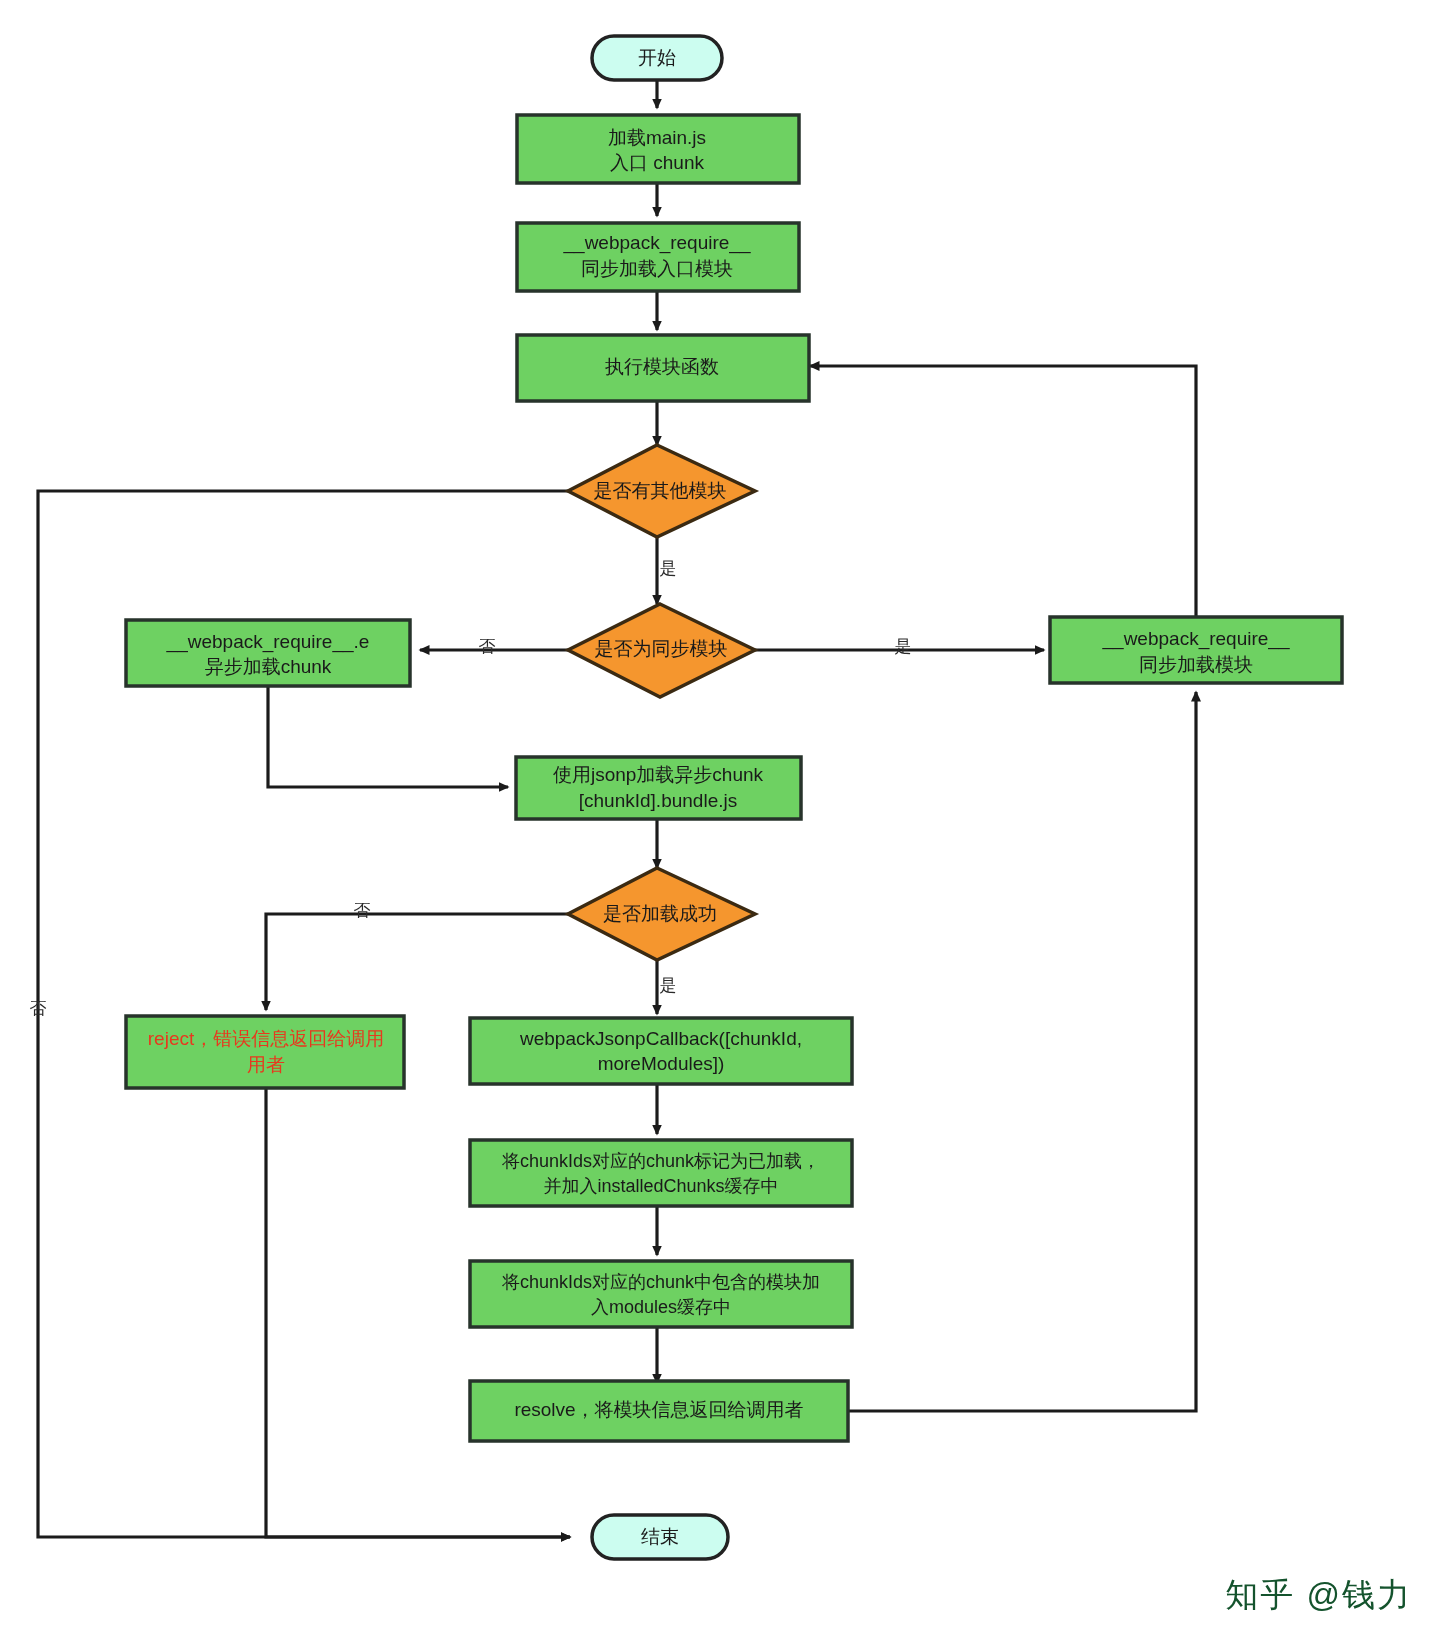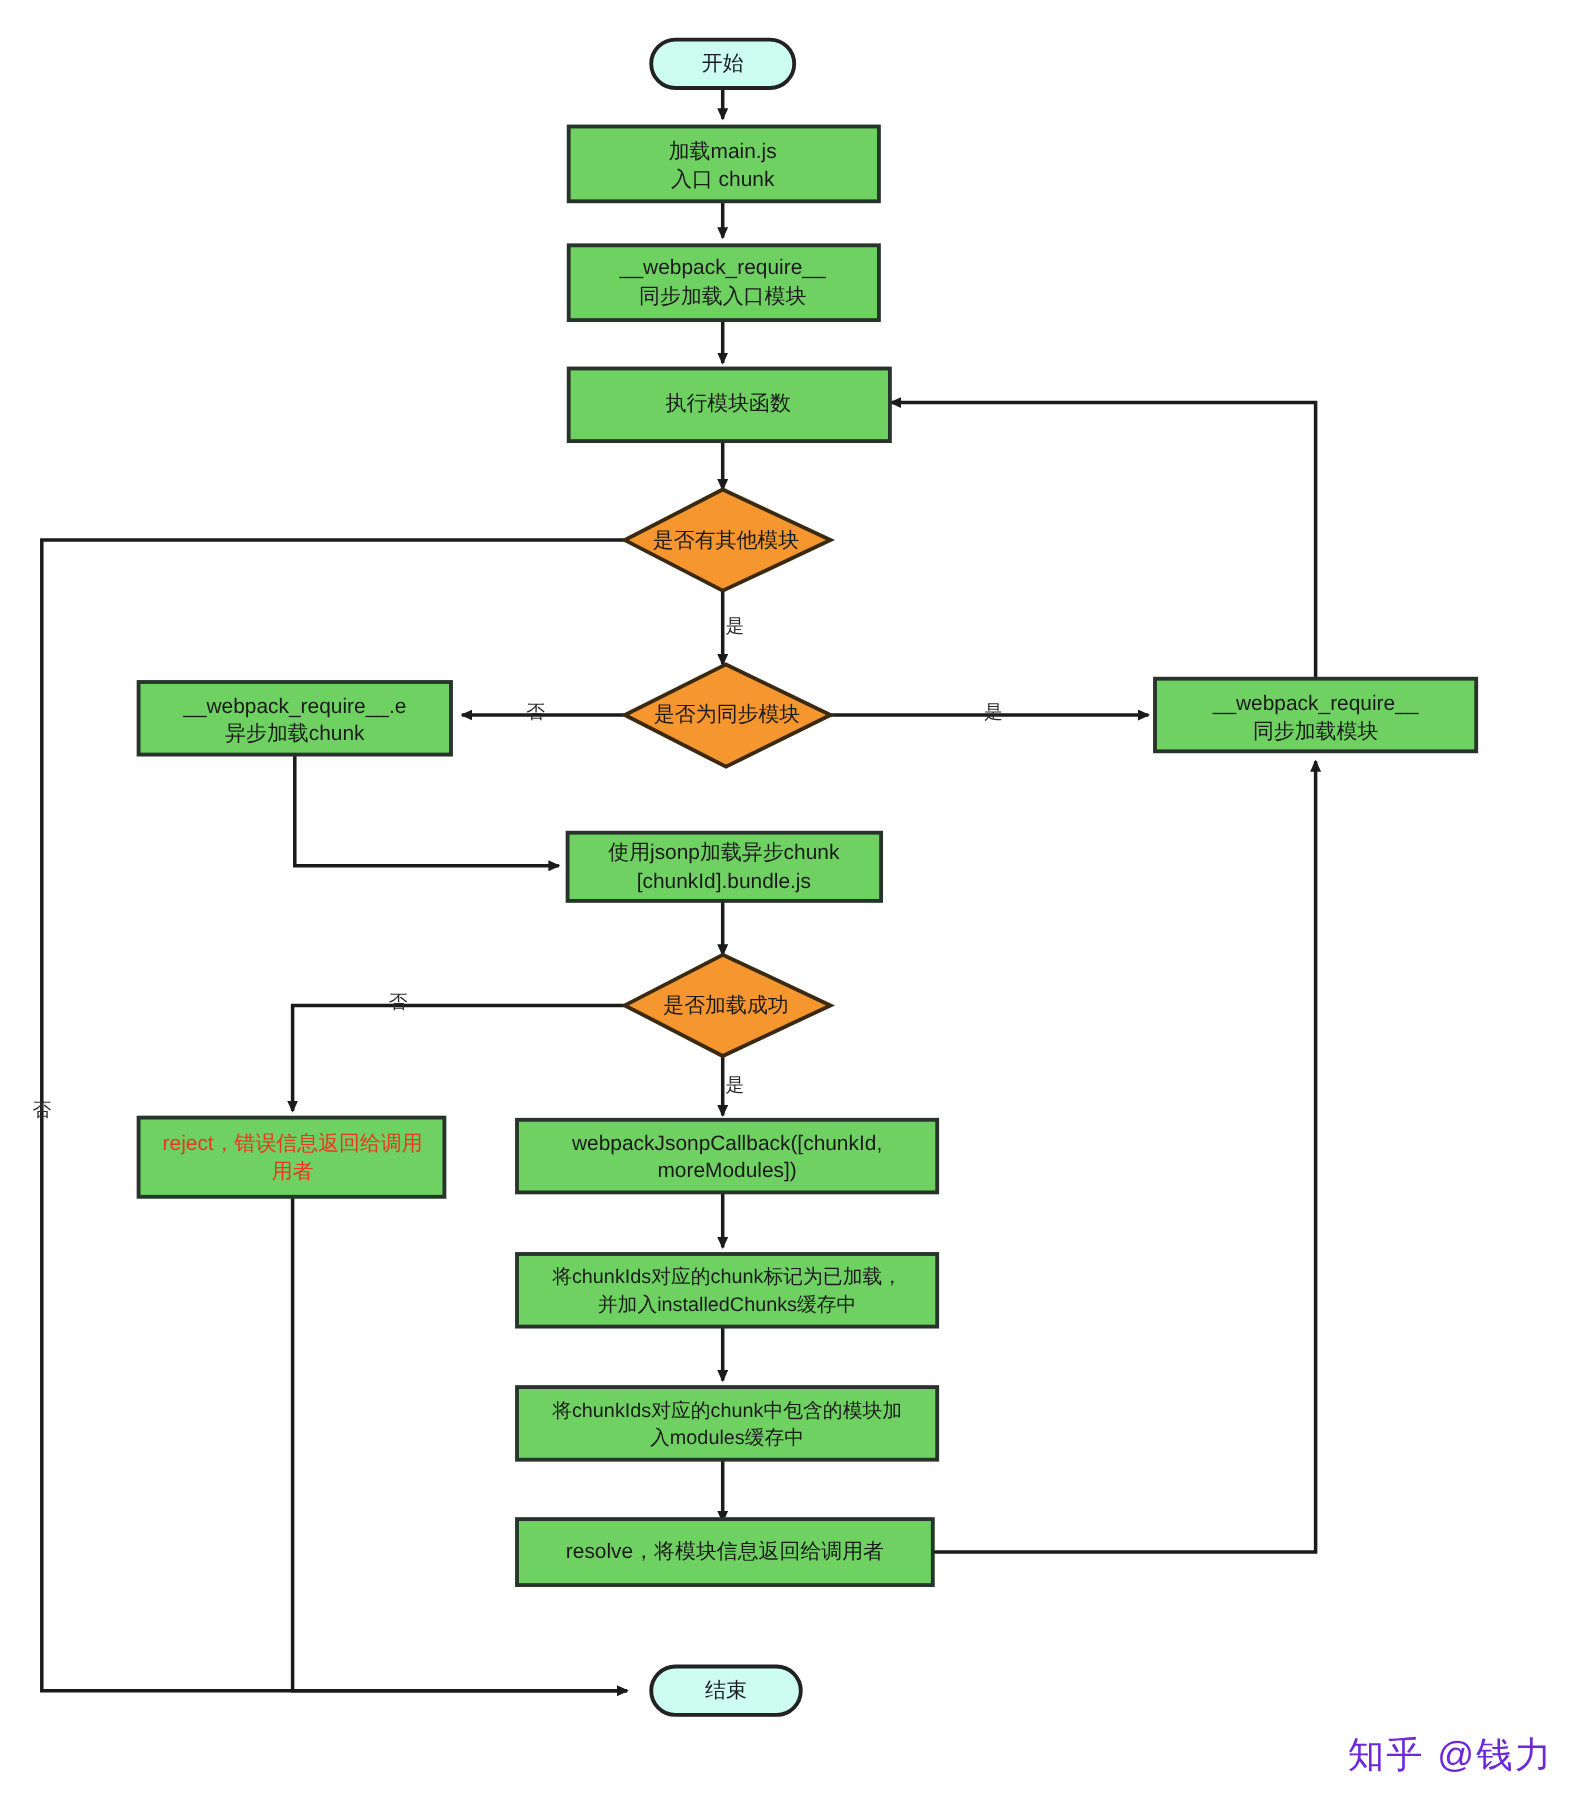--- a/index.html
+++ b/index.html
@@ -64,21 +64,21 @@
     fill: none;
     stroke: #1b1b1b;
     stroke-width: 3.2;
   }
   .watermark {
     position: absolute;
     right: 28px;
     bottom: 28px;
     font-family: "Liberation Sans", "DejaVu Sans", sans-serif;
     font-size: 33px;
-    color: #6d28d9;
+    color: #14532d;
     letter-spacing: 2px;
     user-select: none;
   }
 </style>
 </head>
 <body>
 
 <div id="canvas">
 
   <svg id="flow" viewBox="0 0 1440 1646">

